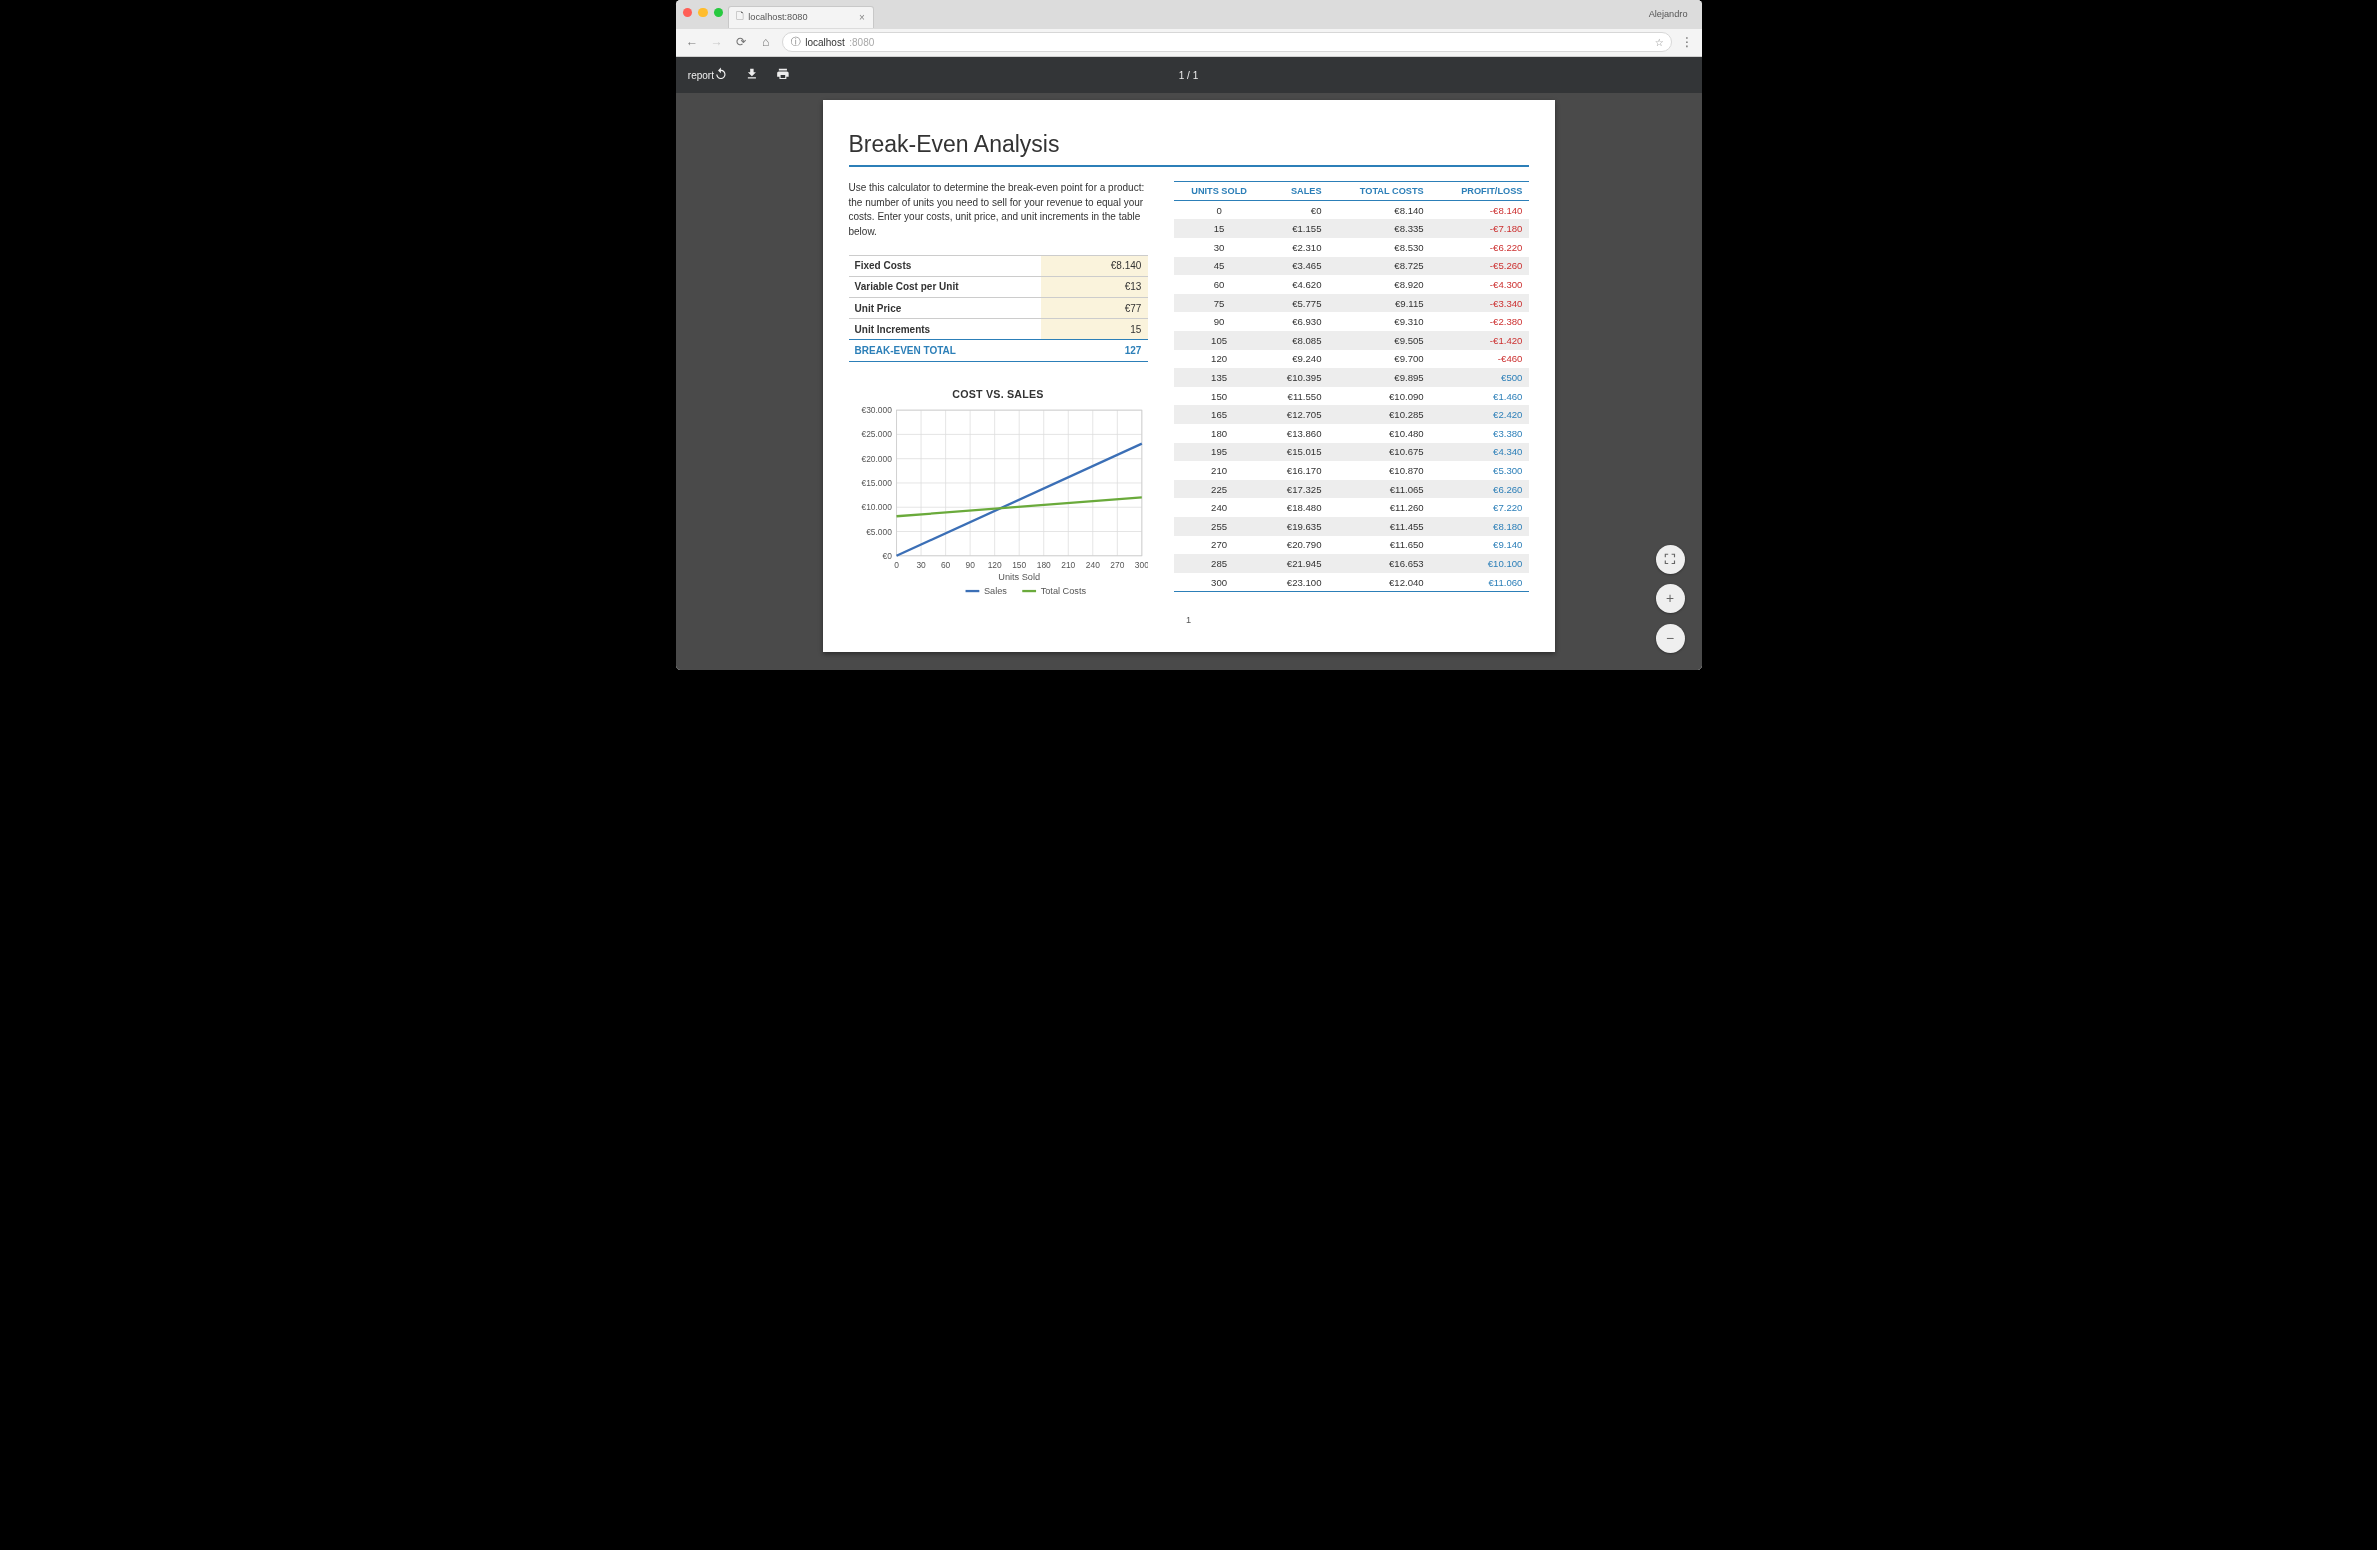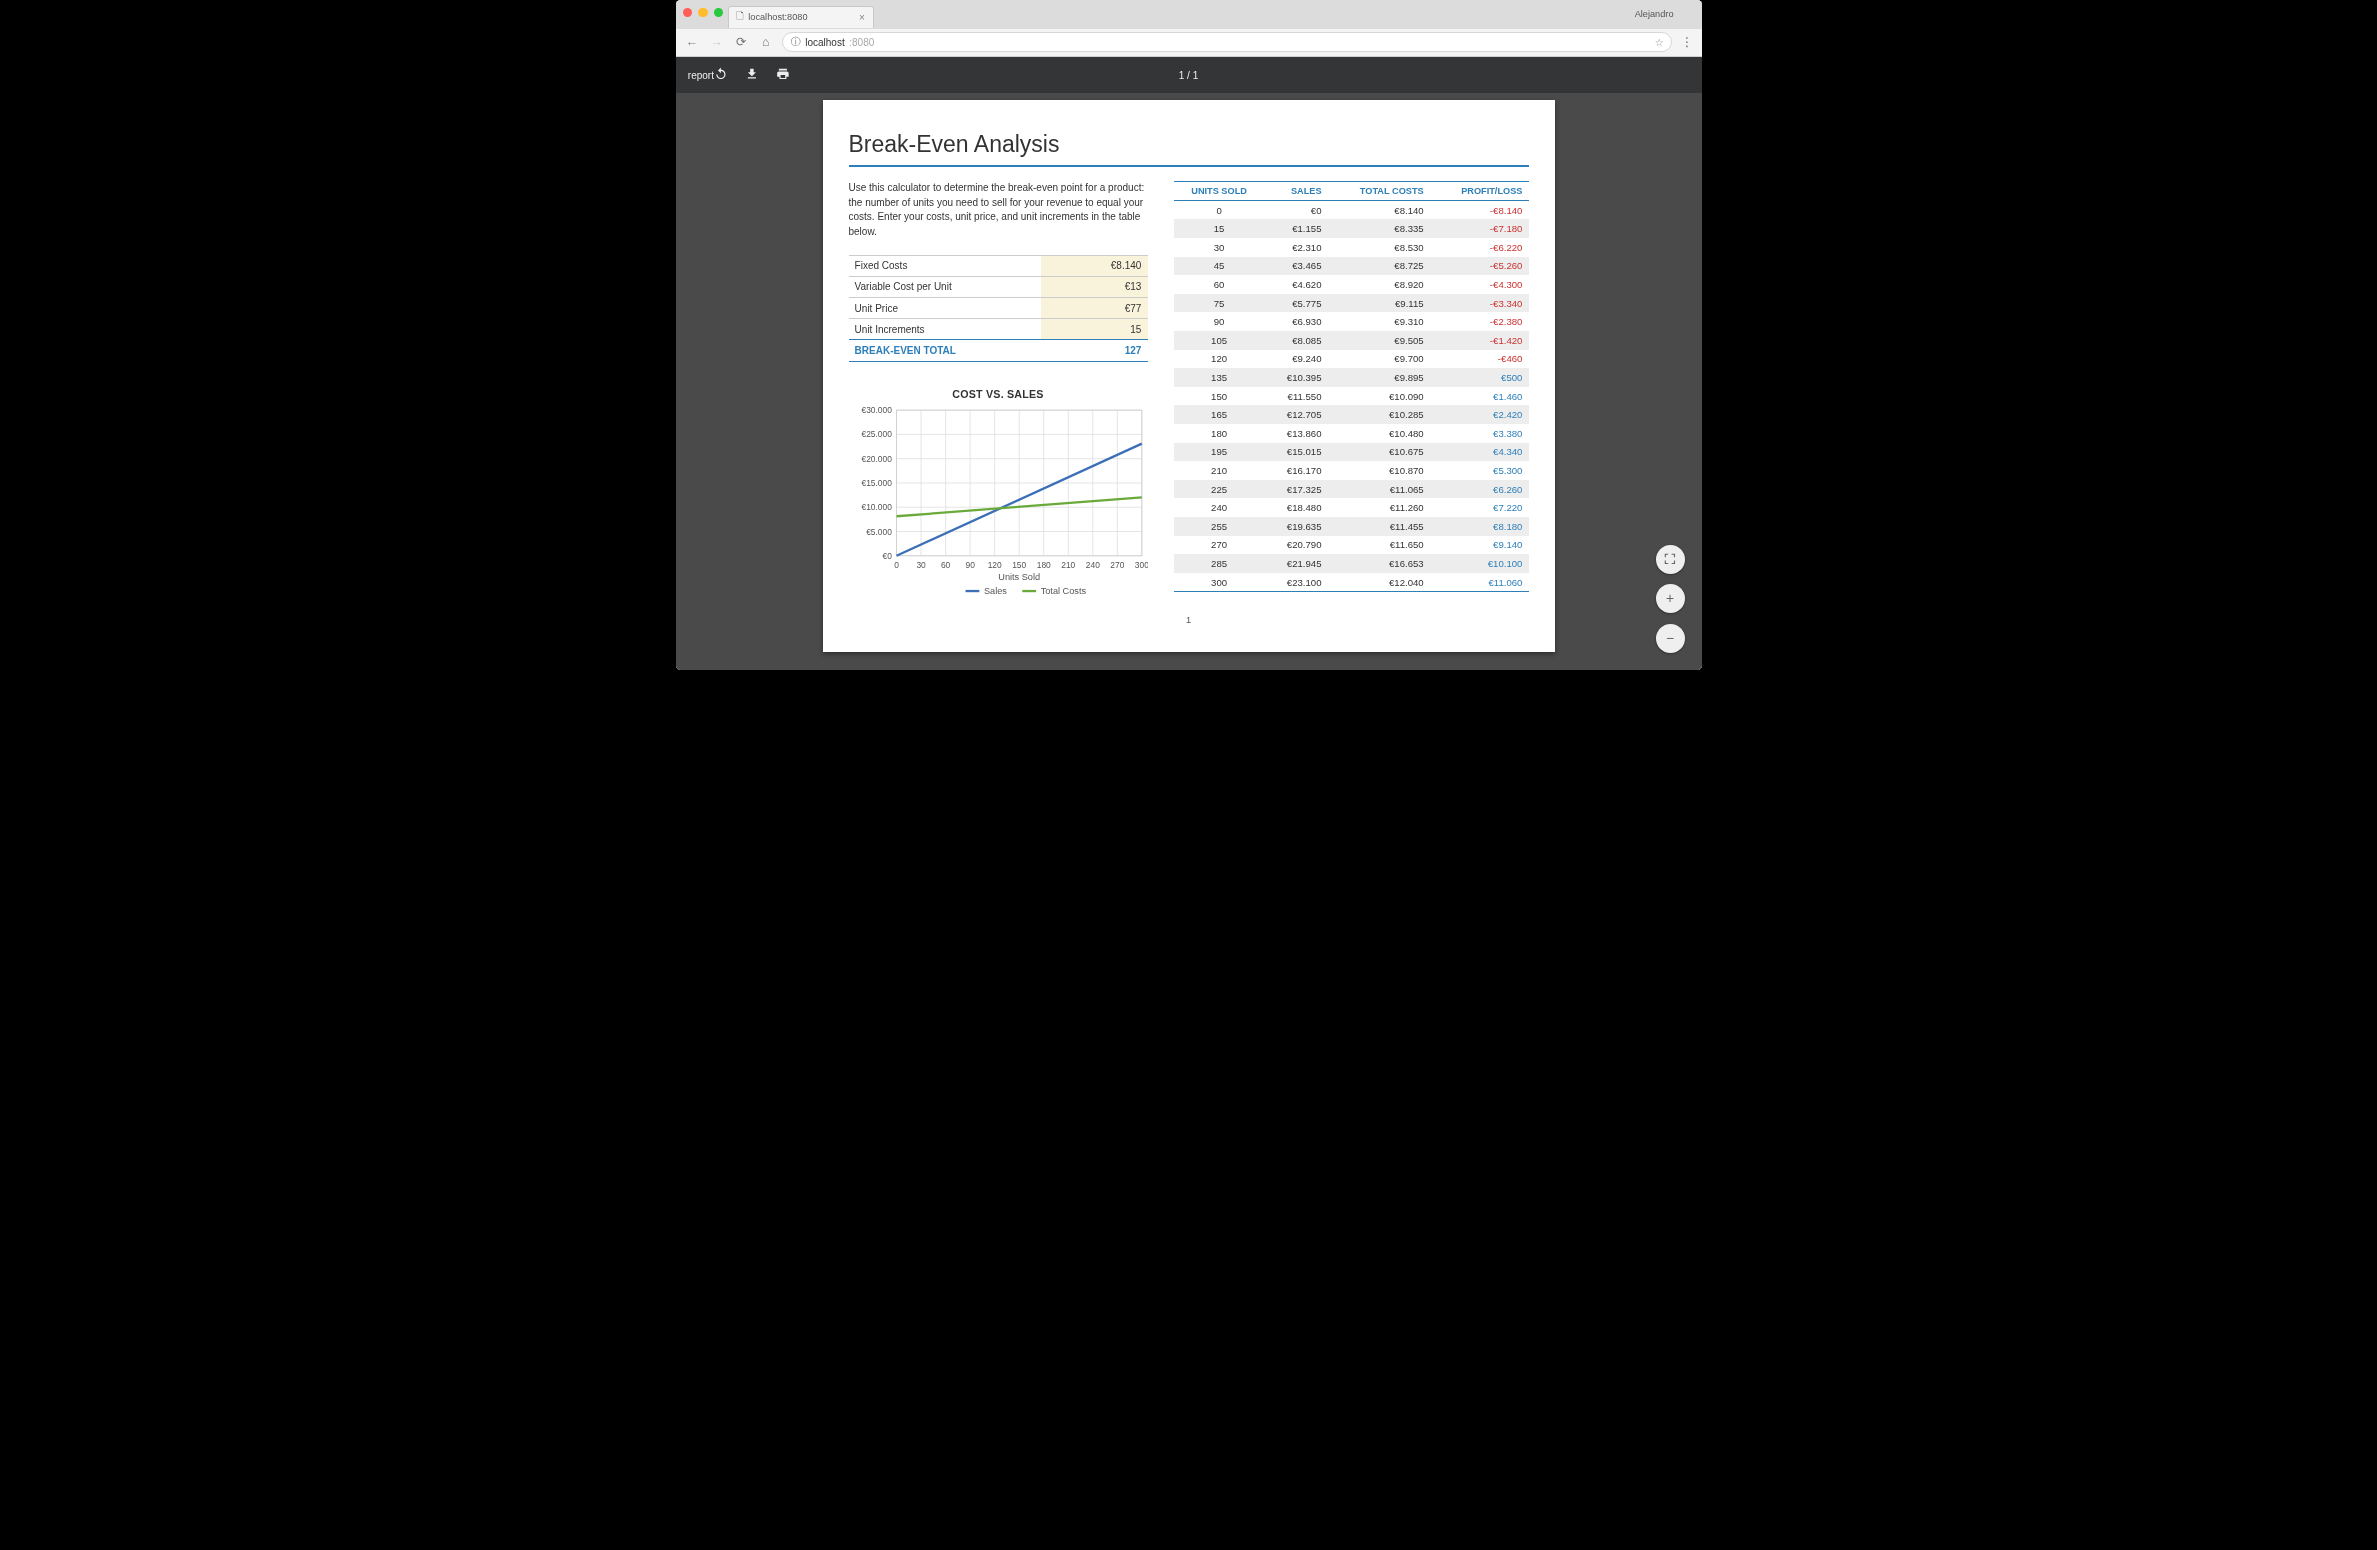--- a/index.html
+++ b/index.html
@@ -5,21 +5,21 @@
   * { box-sizing: border-box; margin: 0; padding: 0; }
   html, body { width: 100%; height: 100%; font-family: -apple-system, "Helvetica Neue", Arial, sans-serif; background:#000; }
   .screen { width: 1026px; height: 670px; margin: 0 auto; background:#fff; border-radius: 4.6px; overflow:hidden; position:relative; box-shadow:0 7.7px 31px rgba(0,0,0,.6);}
   
   .tabbar { height: 27.6px; background:#dcdcdc; display:flex; align-items:flex-end; padding-left:6.1px; position:relative;}
   .traffic { position:absolute; left:7.7px; top:7.7px; display:flex; gap:6.1px;}
   .dot { width:9.2px; height:9.2px; border-radius:50%; }
   .dot.r{background:#ff5f56;} .dot.y{background:#ffbd2e;} .dot.g{background:#27c93f;}
   .tab { margin-left:46px; background:#f4f4f4; border:0.8px solid #c8c8c8; border-bottom:none; border-radius:3.1px 3.1px 0 0; height:21.4px; min-width:146px; display:flex; align-items:center; padding:0 7.7px; font-size:9.2px; color:#555; gap:4.6px;}
   .tab .close{ margin-left:auto; font-size:10px; color:#888;}
-  .profile { margin-left:auto; margin-right:28px; font-size:9.2px; color:#555; align-self:center;}
+  .profile { margin-left:auto; margin-right:14px; font-size:9.2px; color:#555; align-self:center;}
   .addr { height:29px; background:#f4f4f4; border-top:0.8px solid #dcdcdc; border-bottom:0.8px solid #d0d0d0; display:flex; align-items:center; padding:0 7.7px; gap:7.7px;}
   .navbtn{ width:17px; height:17px; display:flex; align-items:center;justify-content:center; color:#777; font-size:12.3px;}
   .navbtn.dis{color:#c8c8c8;}
   .urlbox{ flex:1; height:20px; border:0.8px solid #d7d7d7; border-radius:10.7px; background:#fff; display:flex; align-items:center; padding:0 7.7px; font-size:10px; color:#333; gap:4.6px;}
   .urlbox .i{color:#7a7a7a;}
   .urlbox .dim{color:#a8a8a8;}
   .star{color:#888;}
   .kebab{ width:13.8px; text-align:center; color:#666;}
   
   .viewer{ position:absolute; top:57px; left:0; right:0; bottom:0; background:#4a4a4a;}
@@ -32,21 +32,21 @@
   .page{ width:732px; background:#fff; margin:13.8px 0 23px 0; box-shadow:0 1.5px 4.6px rgba(0,0,0,.4); padding:31px 26px 27.6px 26px; font-size:10px; color:#333;}
   
   .doc-title{ font-size:23px; font-weight:300; color:#333; border-bottom:2.3px solid #2c7fb8; padding-bottom:7.7px; margin-bottom:13.8px;}
   .cols{ display:flex; gap:26px;}
   .left{ width:299px;}
   .right{ flex:1;}
   .intro{ font-size:10px; line-height:1.45; color:#333; margin-bottom:15.3px;}
   table.inputs{ width:100%; border-collapse:collapse; font-size:10px;}
   table.inputs td{ padding:4.6px 6.1px; border-top:0.8px solid #ccc;}
   table.inputs tr.bep td{ border-top:1.5px solid #2c7fb8; border-bottom:1.5px solid #2c7fb8; color:#2c7fb8; font-weight:700;}
-  table.inputs td.lbl{font-weight:400;}
+  table.inputs td.lbl{font-weight:700;}
   table.inputs td.val{ text-align:right; background:#faf3dc; width:107px;}
   table.inputs tr.bep td.val{background:transparent;}
   .chart-title{ text-align:center; font-weight:700; margin-top:26px; font-size:10.7px; letter-spacing:0.2px;}
   .chart{ width:299px; margin-top:4.6px;}
   
   table.data{ width:100%; border-collapse:collapse; font-size:9.6px;}
   table.data th{ color:#2c7fb8; font-weight:700; text-align:right; padding:3.8px 6.1px; border-top:1.5px solid #2c7fb8; border-bottom:0.8px solid #2c7fb8; font-size:9.2px;}
   table.data th:first-child{text-align:center;}
   table.data td{ text-align:right; padding:3.8px 6.1px;}
   table.data td:first-child{text-align:center;}

